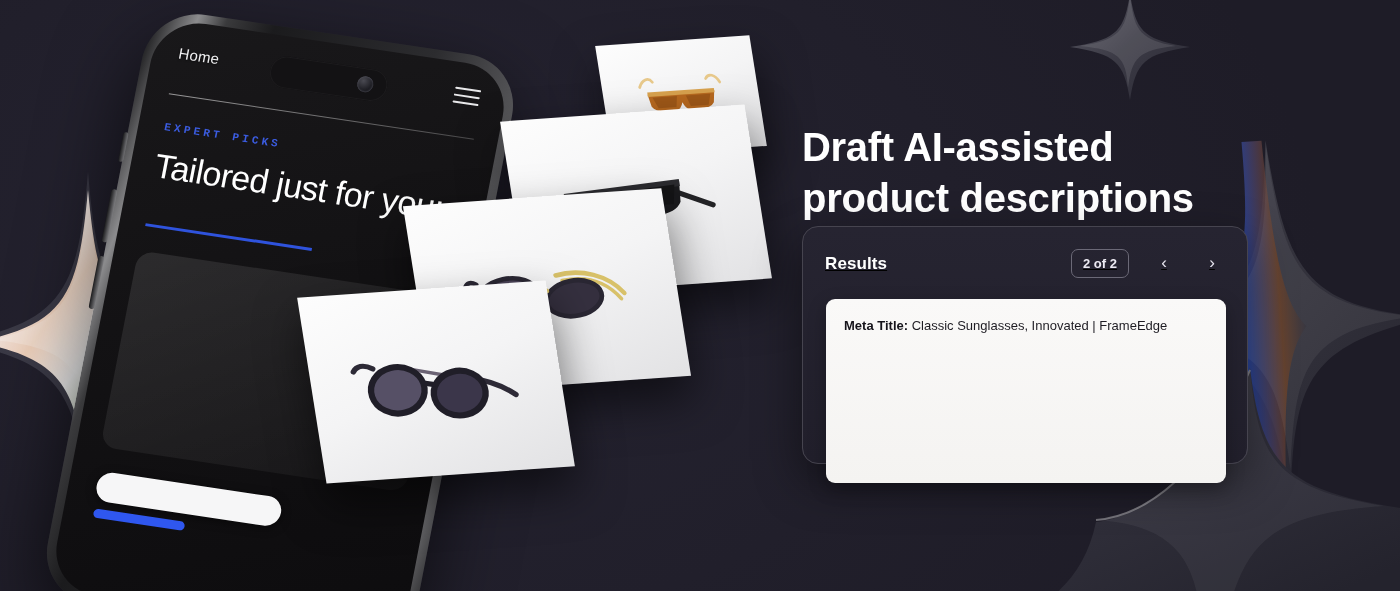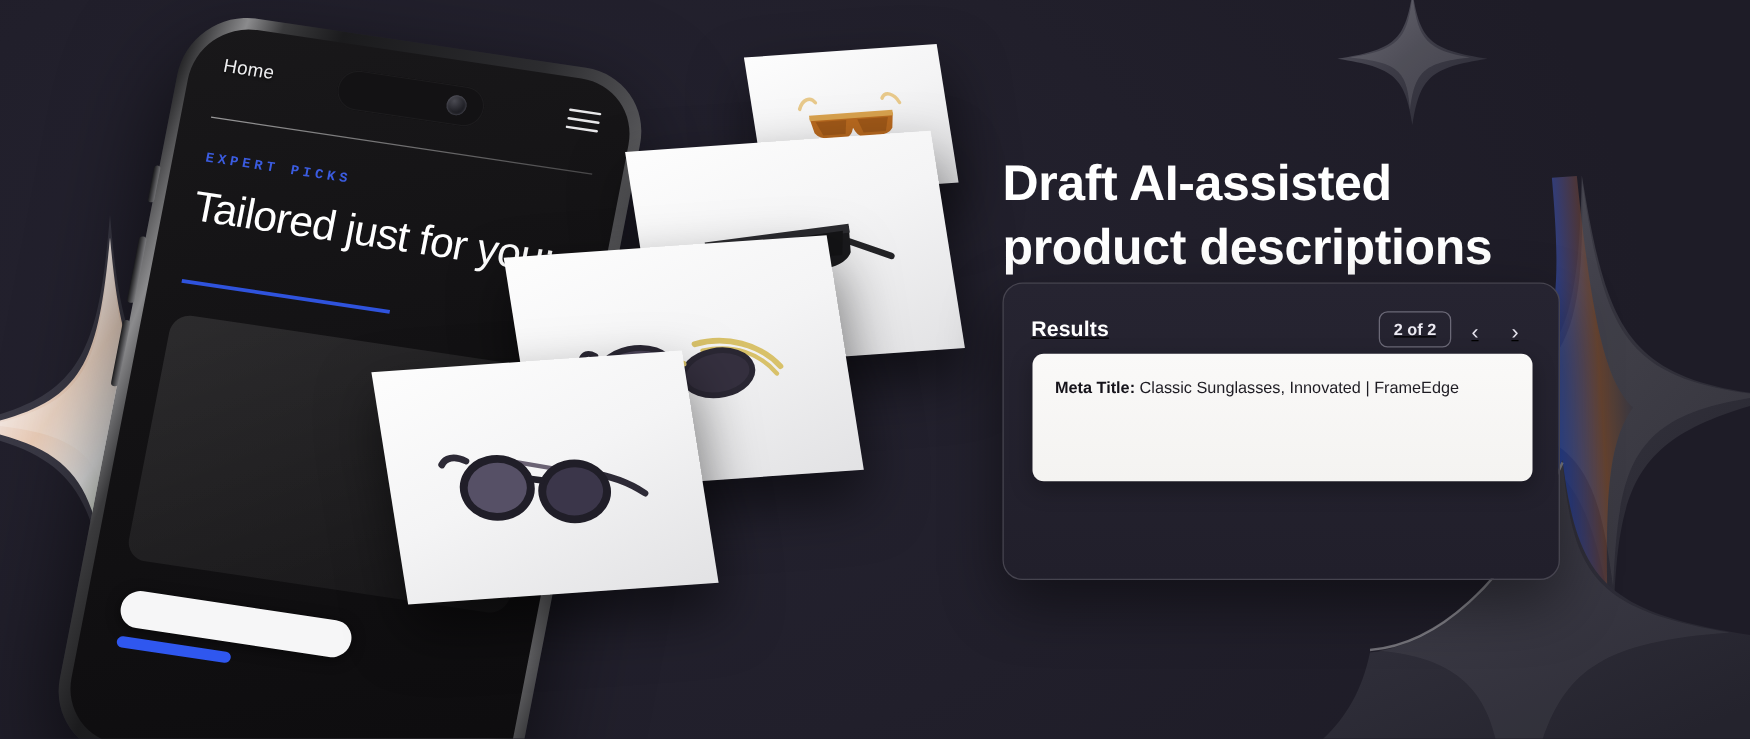--- a/index.html
+++ b/index.html
@@ -146,34 +146,34 @@
     background: linear-gradient(180deg, #262431 0%, #211f2b 100%);
     border: 1px solid #46444f;
     box-shadow: 0 18px 48px rgba(0,0,0,.45);
     text-decoration: underline;
   }
   #results-header {
     display: flex; align-items: center; justify-content: space-between;
     padding: 22px 22px 0 22px;
   }
   #results-label { color: #ffffff; font-size: 17px; font-weight: 700; letter-spacing: .1px; }
-  #pager { display: flex; align-items: flex-end; gap: 6px; }
+  #pager { display: flex; align-items: flex-start; gap: 22px; }
   #pager-count {
     border: 1px solid #6b6977; border-radius: 7px;
     color: #eceaf2; font-size: 13px; font-weight: 700;
     padding: 6px 11px; background: transparent;
   }
   .pager-btn {
     width: 26px; height: 26px; border: none; background: transparent;
     color: #e6e4ee; font-size: 17px; line-height: 1; cursor: pointer;
     display: flex; align-items: center; justify-content: center;
   }
 
   #results-panel {
-    position: absolute; left: 23px; top: 56px; width: 400px; height: 102px;
+    position: absolute; left: 23px; top: 72px; width: 400px; height: 184px;
     background: linear-gradient(180deg,#faf9f8 0%, #f4f3f1 100%);
     border-radius: 9px;
     padding: 16px 18px 14px 18px;
     box-shadow: 0 6px 18px rgba(0,0,0,.28);
   }
   .meta-line { color: #1e1c23; font-size: 13px; line-height: 1.62; }
   #meta-title-line { margin-bottom: 10px; }
   .meta-key { font-weight: 700; color: #15131a; }
 </style>
 </head>

